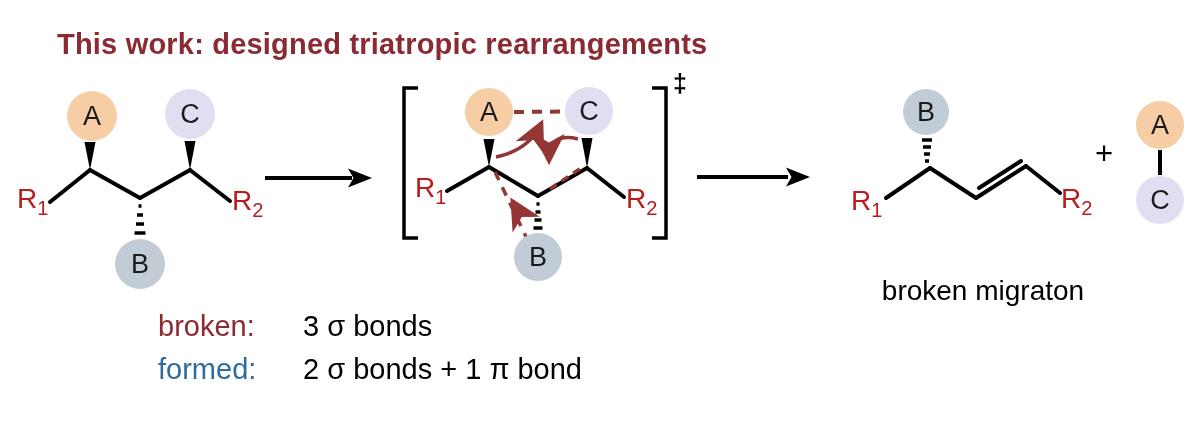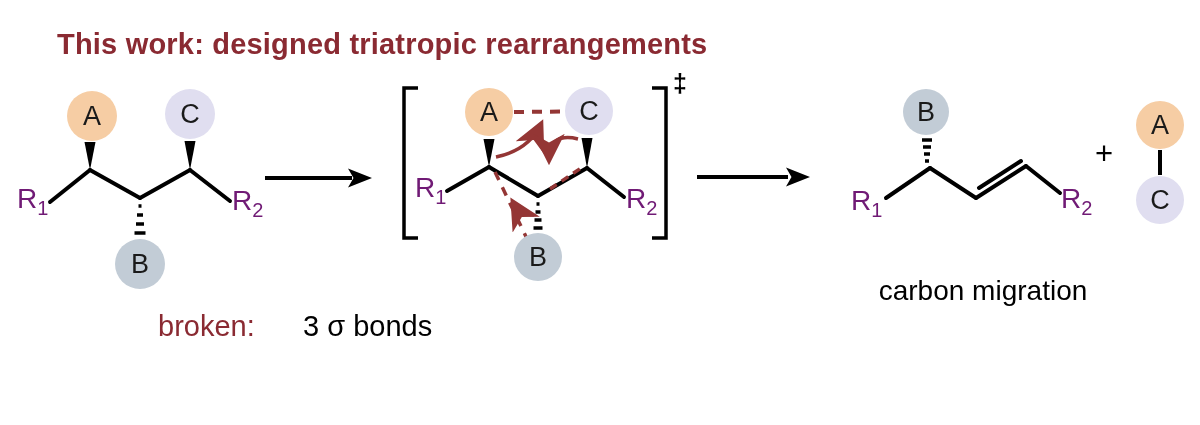--- a/index.html
+++ b/index.html
@@ -20,21 +20,21 @@
   .atom{
     position:absolute;border-radius:50%;text-align:center;
     color:#1a1a1a;font-size:27px;
   }
   .atom-a{background:var(--c-atom-a,#F6CDA4);}
   .atom-b{background:var(--c-atom-b,#C2CCD6);}
   .atom-c{background:var(--c-atom-c,#E0DEF0);}
   .sz50{width:50px;height:50px;line-height:50px;}
   .sz48{width:48px;height:48px;line-height:48px;}
   .sz46{width:46px;height:46px;line-height:46px;}
-  .rlabel{font-size:28px;color:#701a75;line-height:30px;white-space:nowrap;text-align:right;}
+  .rlabel{font-size:28px;color:#b91c1c;line-height:30px;white-space:nowrap;text-align:right;}
   .rlabel .sub{font-size:20px;vertical-align:-7px;}
   .dagger{font-size:25px;font-weight:600;color:#000;line-height:26px;}
   .plus{font-size:31px;color:#000;line-height:32px;}
   .legend{left:158px;top:309px;font-size:29px;line-height:34px;color:#000;}
   .legend .row{white-space:nowrap;}
   .legend .row2{margin-top:9px;}
   .legend .lab{display:inline-block;width:145px;}
   .lab-broken{color:var(--c-broken,#8A2A32);}
   .lab-formed{color:var(--c-formed,#2F6B9B);}
   .caption{
@@ -140,19 +140,22 @@
   <div class="atom atom-a sz48" style="left:1136px;top:101px;">A</div>
   <div class="atom atom-c sz48" style="left:1136px;top:176px;">C</div>
   <div class="abs rlabel" style="left:851px;top:186px;"><span>R</span><span class="sub">1</span></div>
   <div class="abs rlabel" style="left:1061px;top:184px;"><span>R</span><span class="sub">2</span></div>
   <div class="abs plus" style="left:1095px;top:138px;">+</div>
 
   <div class="abs legend">
     <div class="row">
       <span class="lab lab-broken">broken:</span><span>3 σ bonds</span>
     </div>
+    <div class="row row2">
+      <span class="lab lab-formed">formed:</span><span>2 σ bonds + 1 π bond</span>
+    </div>
   </div>
 
   <div class="abs caption">
-    <div>carbon migration</div>
+    <div>broken migraton</div>
   </div>
 
 </div>
 
 </body></html>

